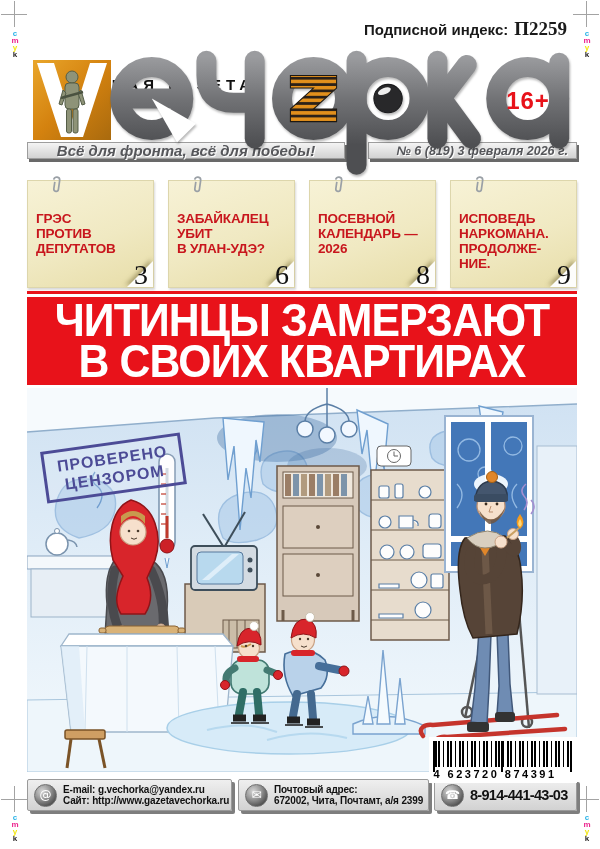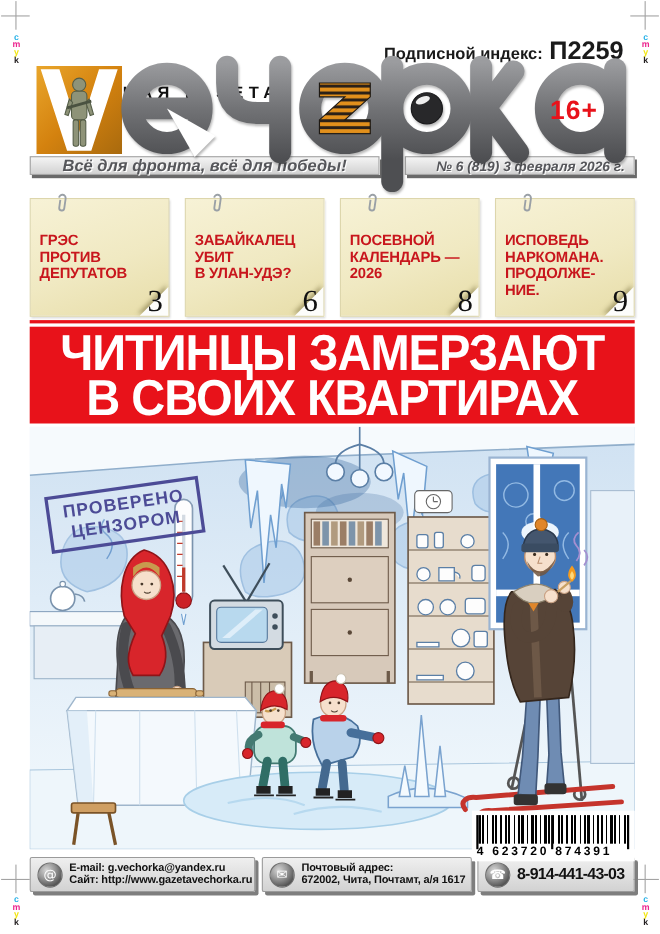--- a/index.html
+++ b/index.html
@@ -11,26 +11,26 @@
   .crop{position:absolute;width:26px;height:26px;}
   .crop i{position:absolute;background:#a3a3a3;}
   .crop .h{left:0;top:13px;width:26px;height:1px;}
   .crop .v{left:13px;top:0;width:1px;height:26px;}
   .cmyk{position:absolute;font-size:8px;font-weight:bold;line-height:7px;text-align:center;width:10px;}
   .cmyk .c{color:#2ab3e8;display:block}.cmyk .m{color:#ec268f;display:block}
   .cmyk .y{color:#f2e50f;display:block}.cmyk .k{color:#231f20;display:block}
 
   
   .kicker{left:33px;top:36px;font-size:15px;font-weight:bold;letter-spacing:5px;color:#111;margin-top:40px;}
-  .subscr{right:33px;top:33px;display:flex;align-items:flex-end;gap:6px;margin-left:48px;}
+  .subscr{right:33px;top:18px;display:flex;align-items:flex-end;gap:6px;margin-left:48px;}
   .subscr .lbl{font-size:15px;font-weight:bold;padding-bottom:2px;}
-  .subscr .code{font-size:23px;font-weight:bold;letter-spacing:0;}
+  .subscr .code{font-size:19px;font-weight:bold;letter-spacing:0;font-family:Liberation Serif, serif;}
   .vbox{left:33px;top:60px;width:78px;height:80px;}
   .logo-svg{left:114px;top:48px;overflow:visible;filter:drop-shadow(1px 2px 1px rgba(0,0,0,.28));z-index:3;}
-  .badge16{left:500px;top:87px;width:56px;font-size:24px;font-weight:bold;
+  .badge16{left:500px;top:87px;width:56px;text-align:center;font-size:24px;font-weight:bold;
            color:#e8121a;z-index:4;letter-spacing:1px;}
   .gbar{top:142px;height:17px;background:linear-gradient(#f4f4f4,#d2d2d2);
         border:1px solid #9d9d9d;box-shadow:2px 3px 0 #696969;box-sizing:border-box;
         display:flex;align-items:center;z-index:1;}
   .gbar .t{width:100%;font-weight:bold;font-style:italic;font-size:15px;color:#55565a;
            text-shadow:1px 1px 0 #fff;white-space:nowrap;}
   .bar-left{left:27px;width:318px;}
   .bar-left .t{text-align:center;}
   .bar-right{left:368px;width:209px;}
   .bar-right .t{text-align:right;font-size:12.5px;padding-right:8px;}
@@ -539,21 +539,21 @@
     <span class="sphere">@</span>
     <div class="ftxt">
       <div>E-mail: g.vechorka@yandex.ru</div>
       <div>Сайт: http://www.gazetavechorka.ru</div>
     </div>
   </div>
   <div class="fseg" style="left:238px;width:191px;">
     <span class="sphere">✉</span>
     <div class="ftxt">
       <div>Почтовый адрес:</div>
-      <div>672002, Чита, Почтамт, а/я 1617</div>
+      <div>672002, Чита, Почтамт, а/я 2399</div>
     </div>
   </div>
   <div class="fseg" style="left:434px;width:143px;">
     <span class="sphere">☎</span>
     <div class="fphone">8-914-441-43-03</div>
   </div>
 
 </div>
 
 </body></html>

